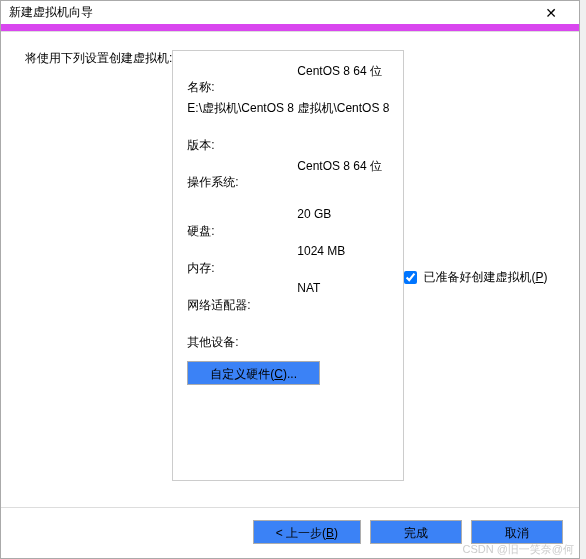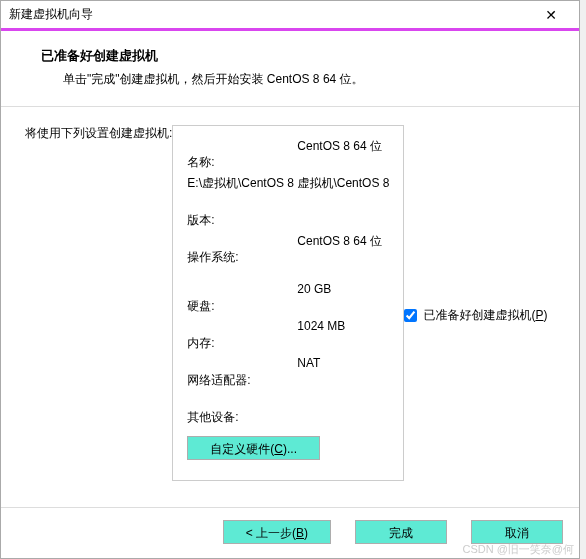--- a/index.html
+++ b/index.html
@@ -17,21 +17,21 @@
   background: #fff;
   border: 1px solid #aaa;
   display: flex;
   flex-direction: column;
 }
 .titlebar {
   height: 30px;
   display: flex;
   align-items: center;
   padding: 0 8px;
-  border-bottom: 3px solid #d946ef;
+  border-bottom: 7px solid #d946ef;
 }
 .titlebar-title { flex: 1; font-size: 12px; }
 .titlebar-close {
   width: 40px;
   height: 28px;
   display: flex;
   align-items: center;
   justify-content: center;
   font-size: 14px;
   cursor: pointer;
@@ -64,42 +64,42 @@
 .row {
   display: flex;
   padding: 2px 0;
   font-size: 12px;
 }
 .row .label { width: 110px; margin-top: 16px; }
 .row .value { flex: 1; }
 .gap { height: 12px; }
 .custom-btn-row { margin-top: 8px; }
 .button {
-  background: #5eead4;
+  background: #3b82f6;
   border: 1px solid #adadad;
   padding: 4px 22px;
   font-size: 12px;
   font-family: inherit;
   cursor: pointer;
   min-width: 110px;
   height: 24px;
 }
 .checkbox-row {
   display: flex;
   align-items: center;
   gap: 6px;
   margin-top: 8px;
 }
 .checkbox-row input { width: 13px; height: 13px; cursor: pointer; }
 .footer {
   border-top: 1px solid #ddd;
   padding: 12px 16px 14px 16px;
   display: flex;
   justify-content: flex-end;
-  gap: 24px;
+  gap: 9px;
 }
 .footer .button { min-width: 92px; }
 .underline { text-decoration: underline; }
 .watermark {
   position: fixed;
   right: 12px;
   bottom: 2px;
   font-size: 11px;
   color: #ccc;
   pointer-events: none;
@@ -109,24 +109,20 @@
 <body>
 
 <div class="window">
   <div class="titlebar">
     <span class="titlebar-title">新建虚拟机向导</span>
     <div class="titlebar-close">
       <span>✕</span>
     </div>
   </div>
 
-  <div class="header-area">
-    <div class="header-title">已准备好创建虚拟机</div>
-    <div class="header-subtitle">单击"完成"创建虚拟机，然后开始安装 CentOS 8 64 位。</div>
-  </div>
   <div class="divider"></div>
 
   <div class="content">
     <div class="intro">将使用下列设置创建虚拟机:</div>
 
     <div class="settings-box">
       <div class="row">
           <span class="label">名称:</span>
           <span class="value">CentOS 8 64 位</span>
         </div>

